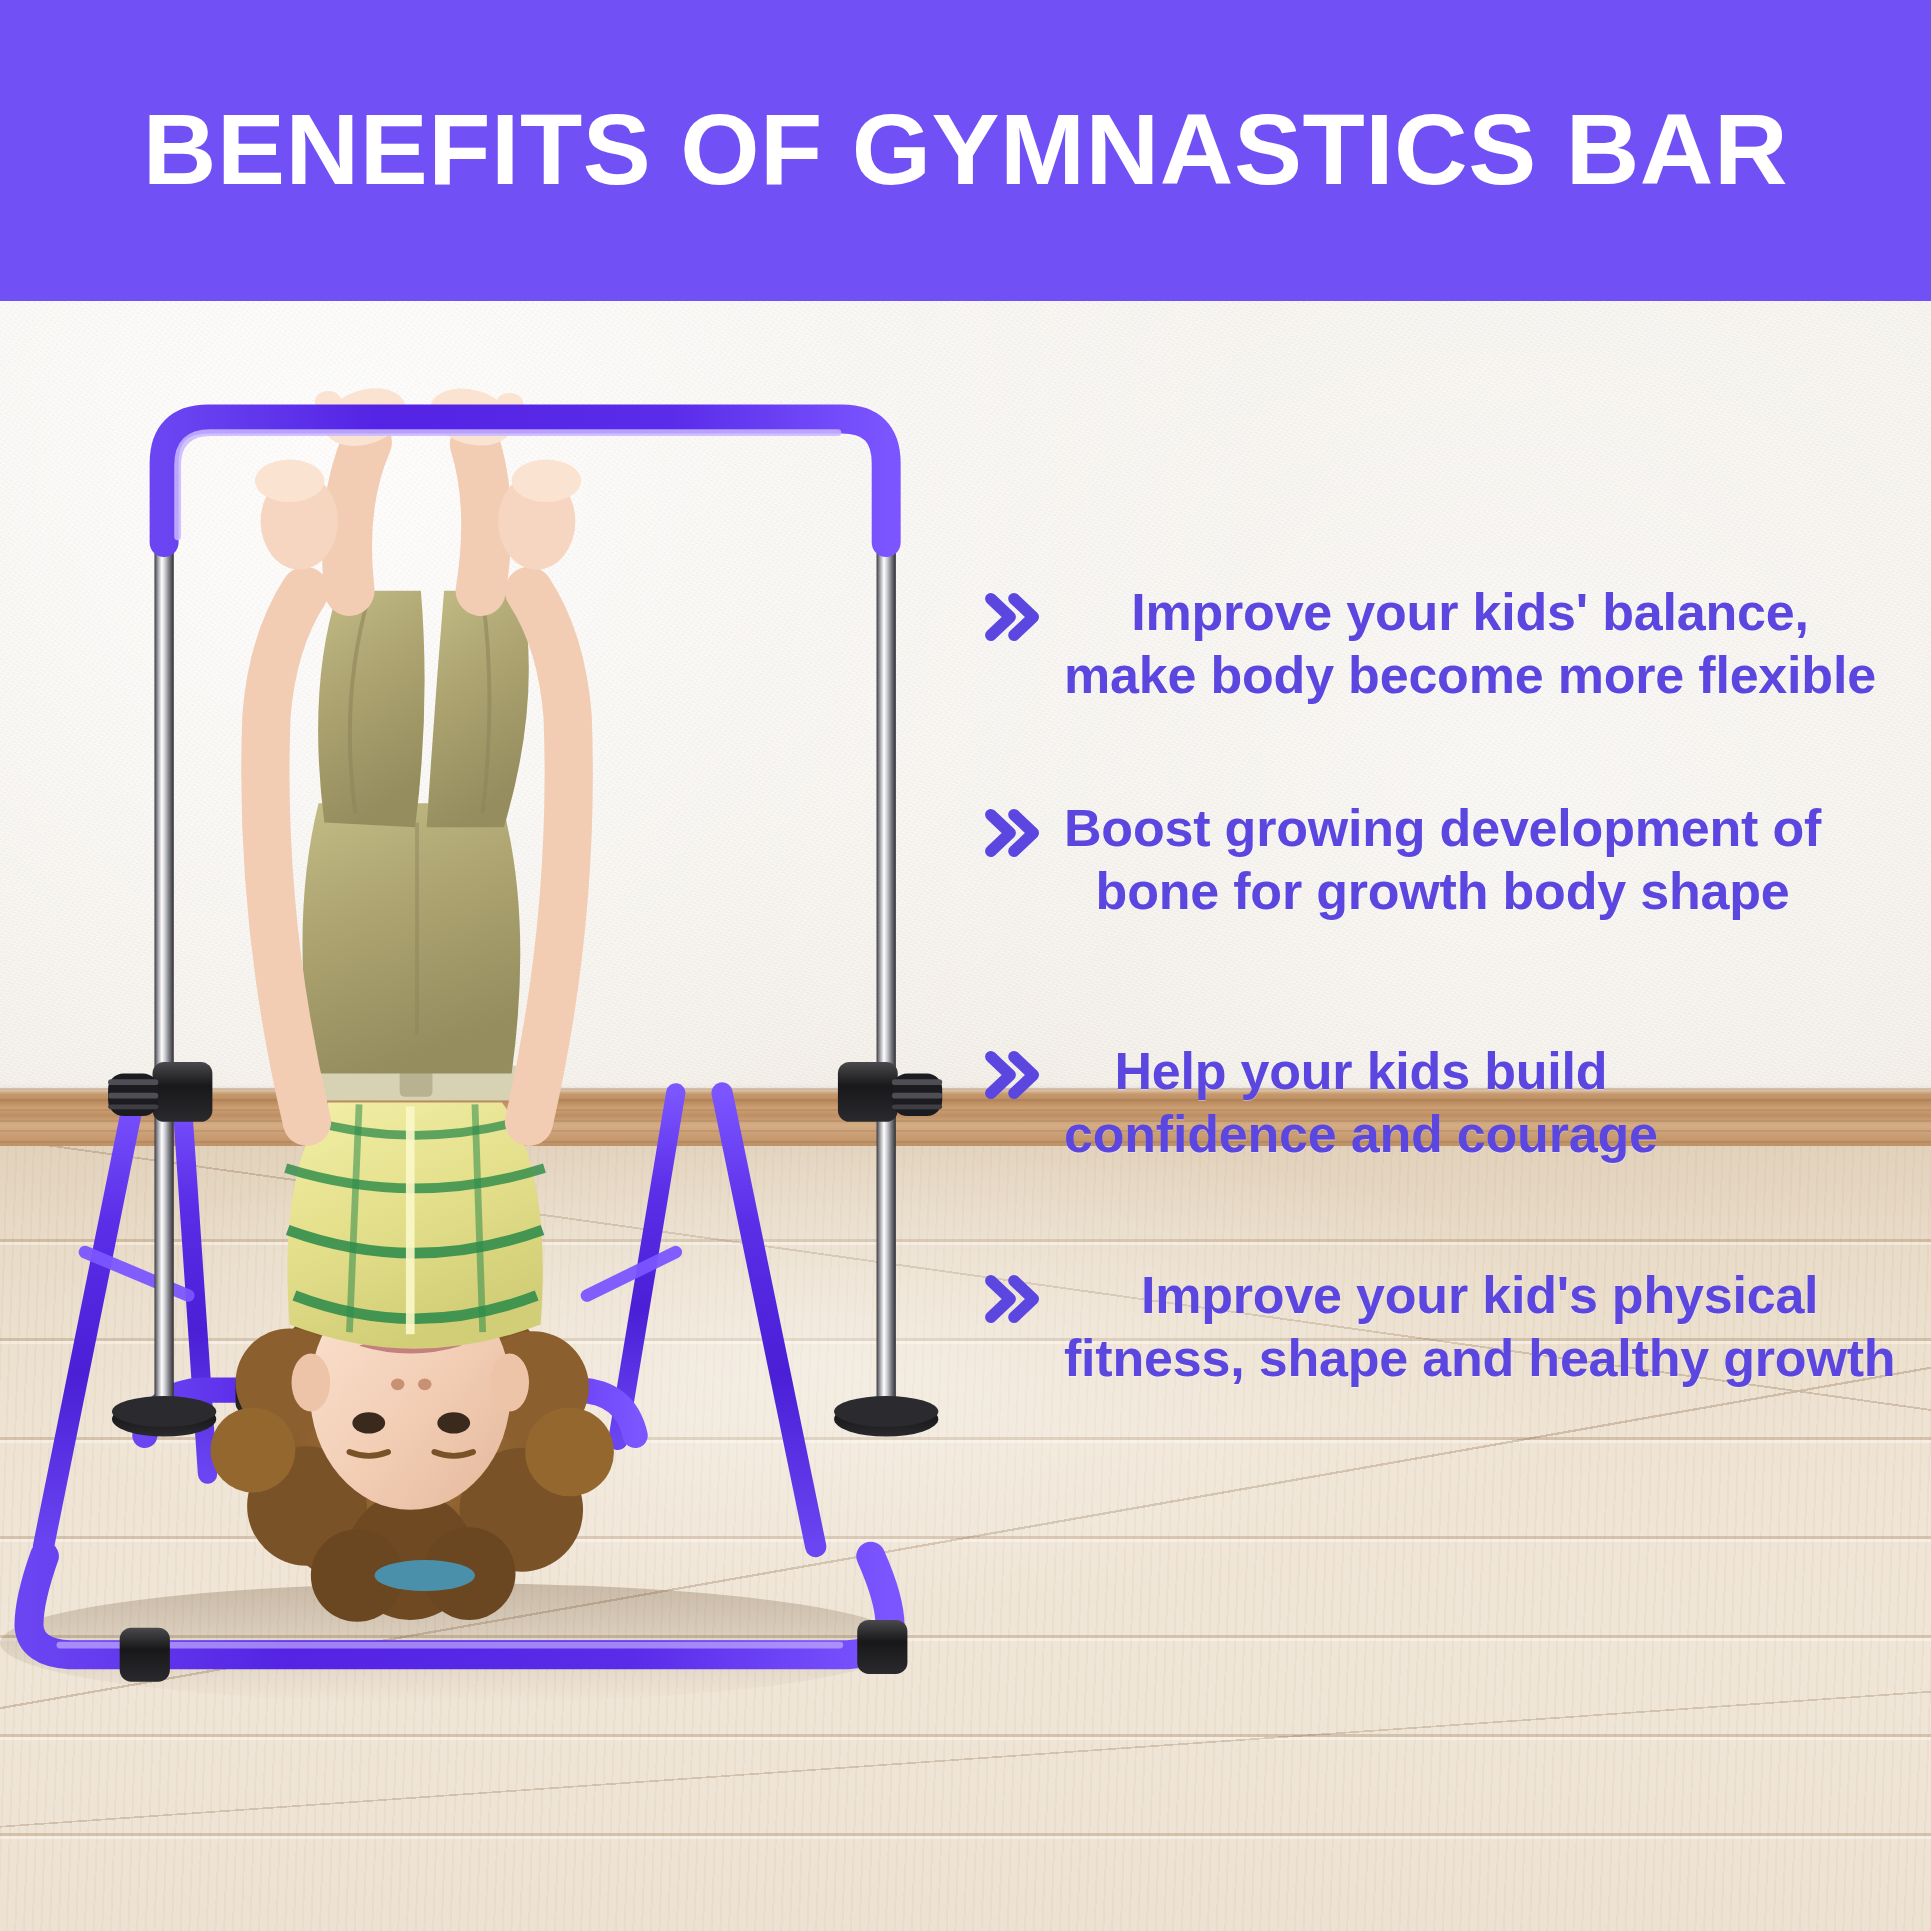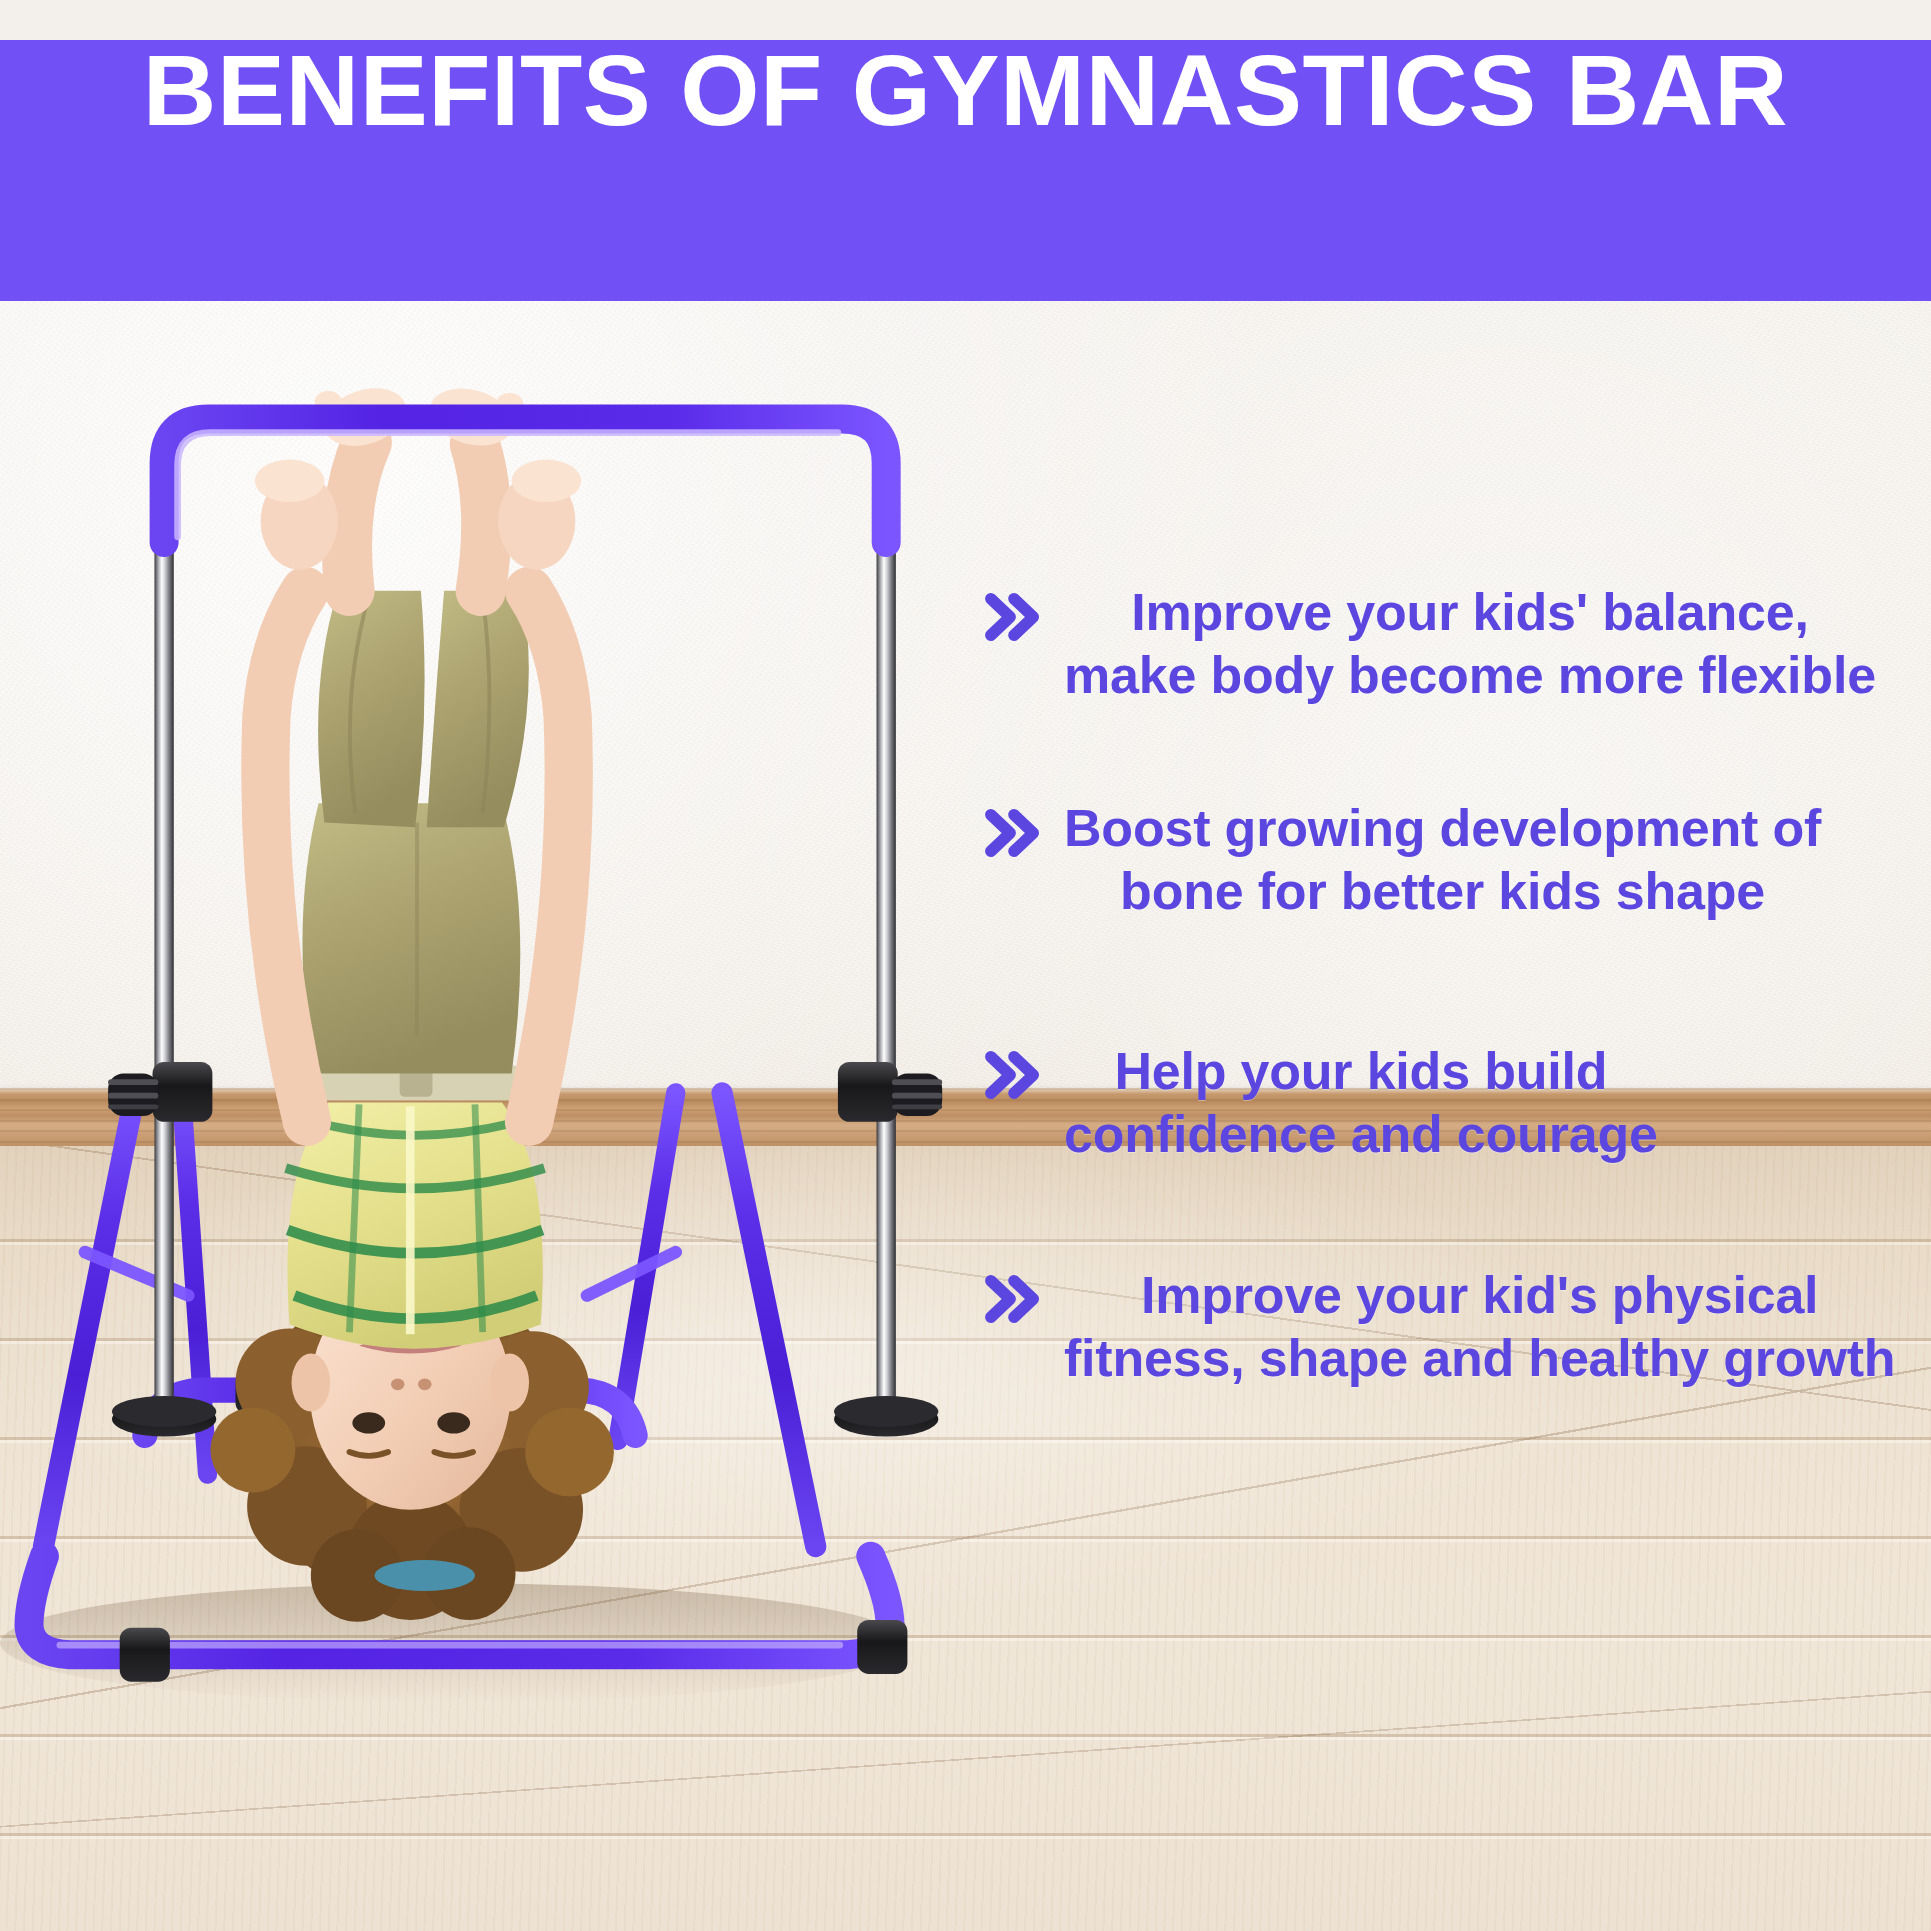--- a/index.html
+++ b/index.html
@@ -7,21 +7,21 @@
   body {
     font-family:"Liberation Sans", sans-serif;
     background:#F3F0EB;
     position:relative;
   }
 
   
   #header-banner{
     position:absolute; left:0; top:0; width:1931px; height:301px;
     background:#7150F5;
-    display:flex; justify-content:center;margin-top:40px;
+    display:flex; align-items:center; justify-content:center;
   }
   #header-title{
     color:#FFFFFF;
     font-size:100px;
     font-weight:bold;
     letter-spacing:0.5px;
     transform:scaleX(1.02);
     white-space:nowrap;
     line-height:1;
     padding-bottom:3.9px;
@@ -364,21 +364,21 @@
       <span class="benefit-text">Improve your kids' balance,
 make body become more flexible</span>
     </li>
 
     <li class="benefit-item" id="benefit-1">
       <svg class="chevron-icon" viewBox="0 0 58 54">
         <path d="M6 8 L26 27 L6 46" stroke="#5B46E0" stroke-width="12" fill="none" stroke-linecap="round" stroke-linejoin="round"></path>
         <path d="M30 8 L50 27 L30 46" stroke="#5B46E0" stroke-width="12" fill="none" stroke-linecap="round" stroke-linejoin="round"></path>
       </svg>
       <span class="benefit-text">Boost growing development of
-bone for better kids shape</span>
+bone for growth body shape</span>
     </li>
 
     <li class="benefit-item" id="benefit-2">
       <svg class="chevron-icon" viewBox="0 0 58 54">
         <path d="M6 8 L26 27 L6 46" stroke="#5B46E0" stroke-width="12" fill="none" stroke-linecap="round" stroke-linejoin="round"></path>
         <path d="M30 8 L50 27 L30 46" stroke="#5B46E0" stroke-width="12" fill="none" stroke-linecap="round" stroke-linejoin="round"></path>
       </svg>
       <span class="benefit-text">Help your kids build
 confidence and courage</span>
     </li>

